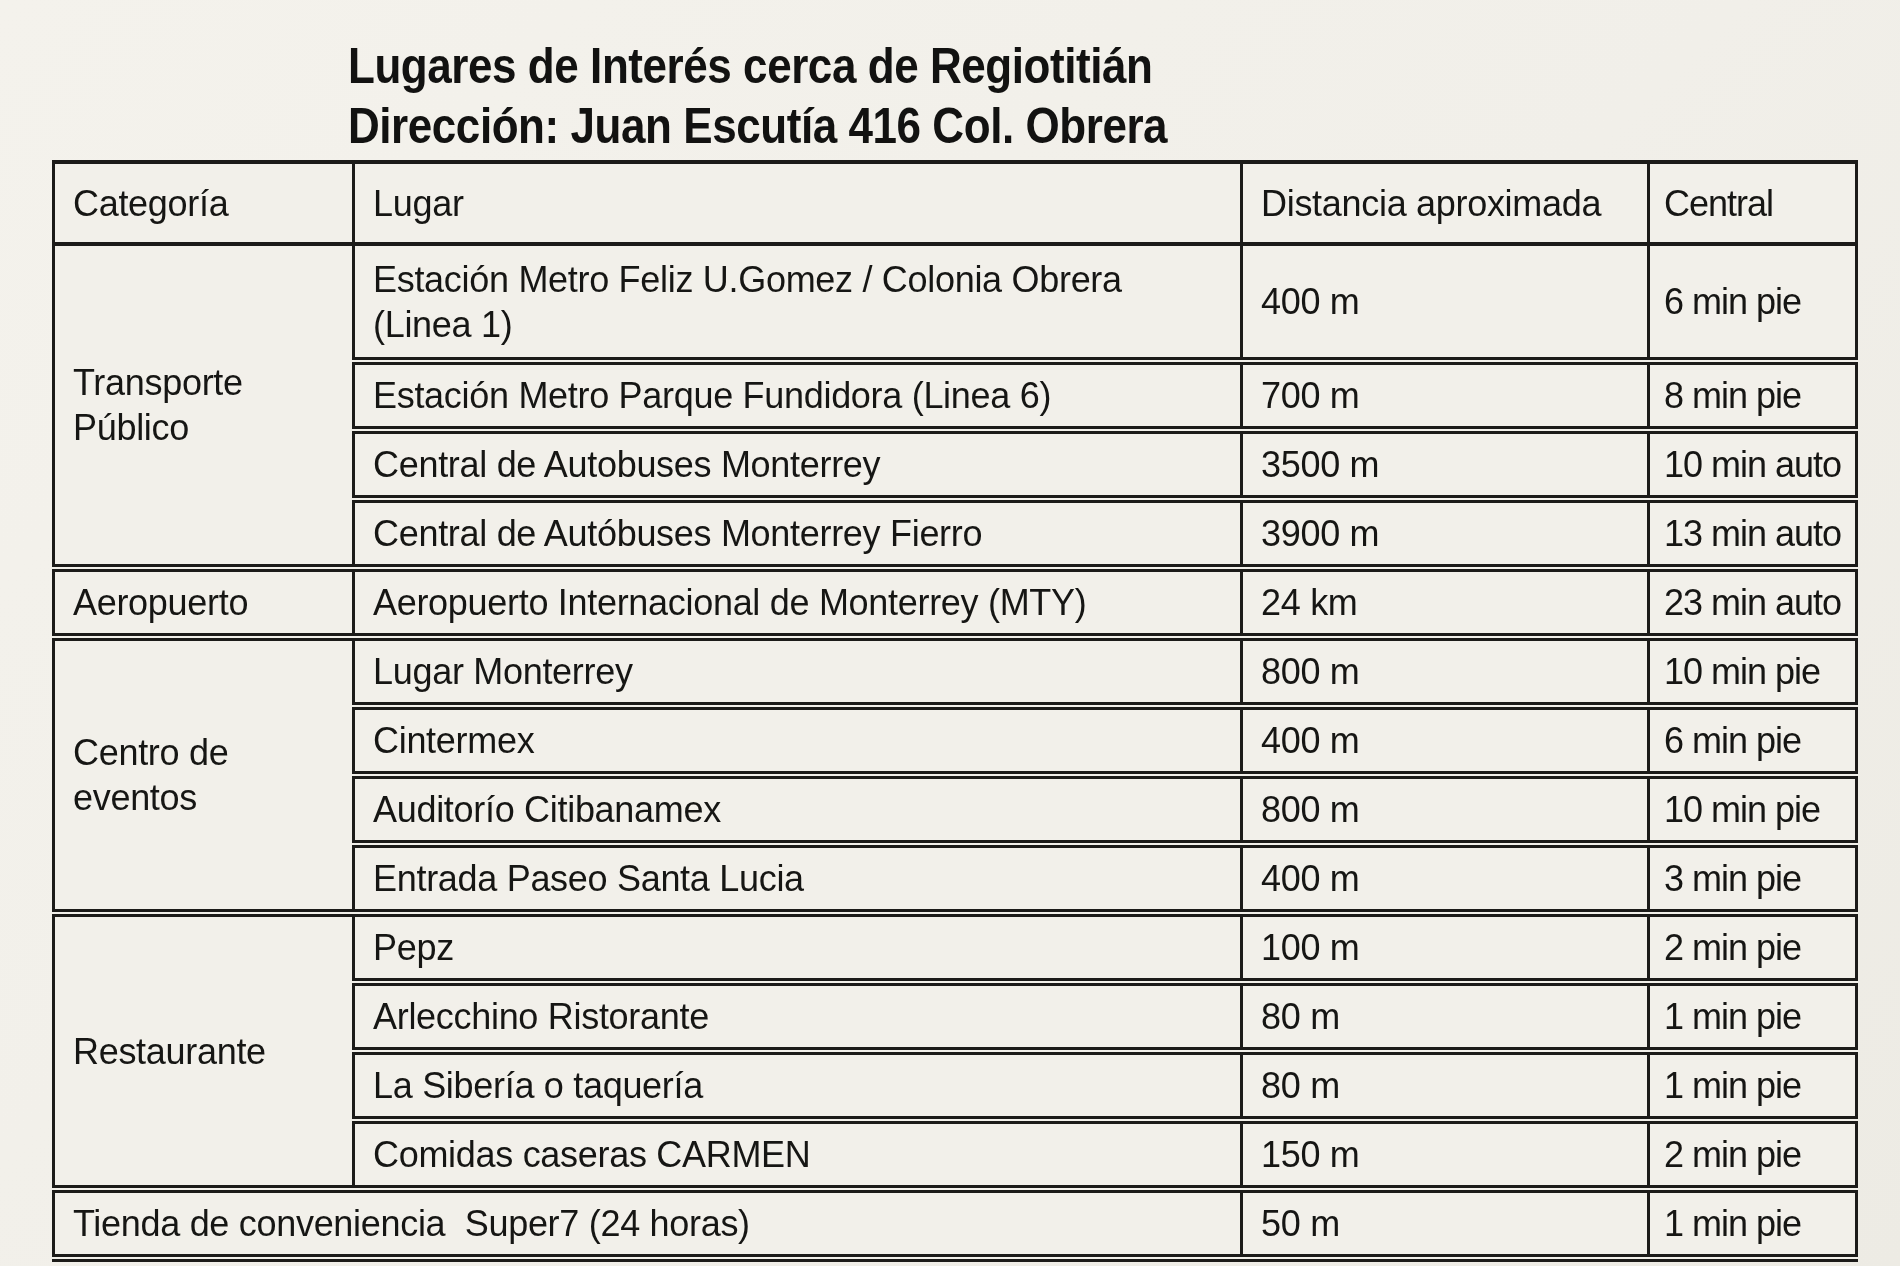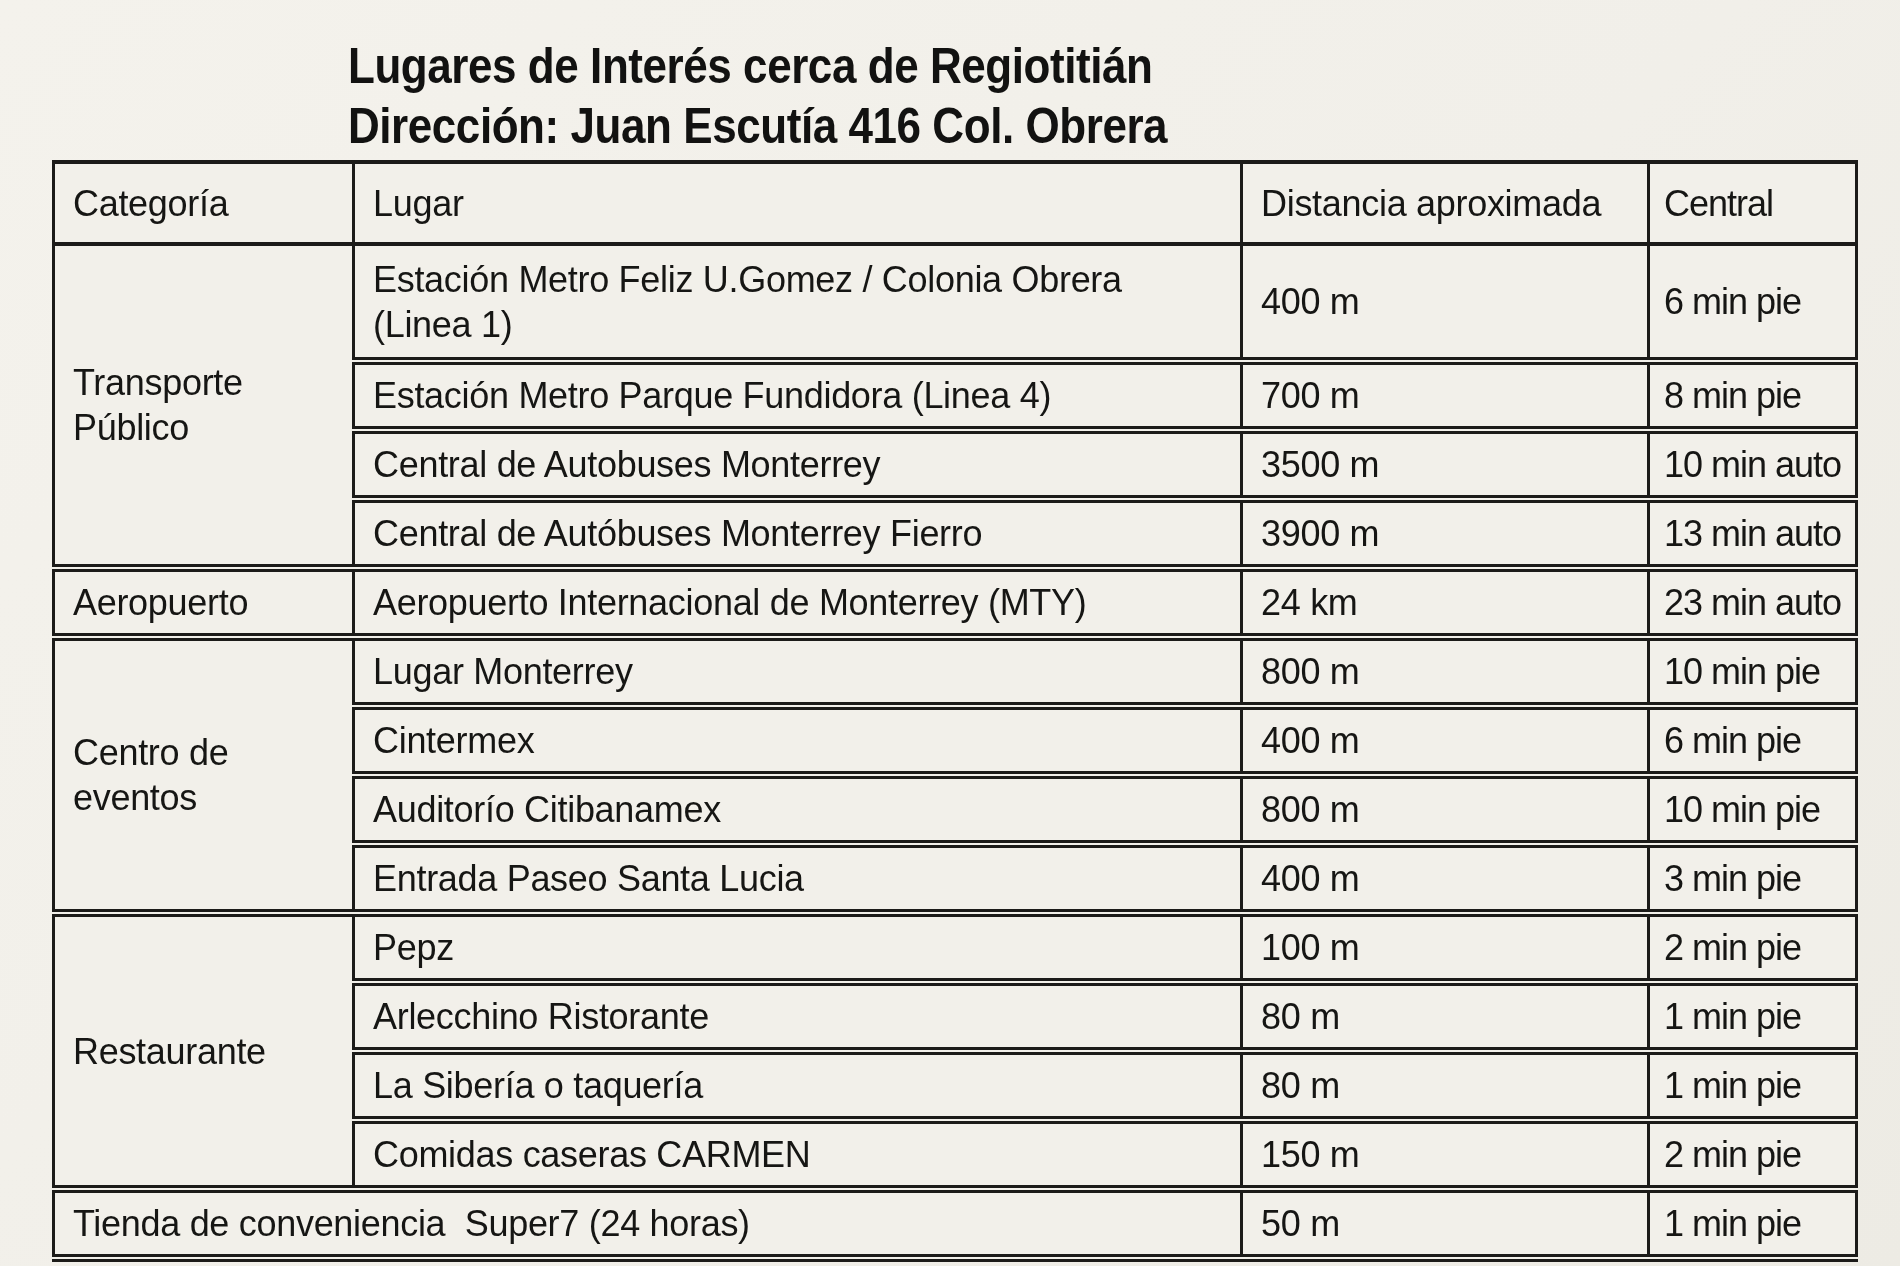--- a/index.html
+++ b/index.html
@@ -98,21 +98,21 @@
       </tr>
     </thead>
     <tbody id="table-body">
         <tr class="tall-row first-body-row">
           <td class="cat-cell" rowspan="4">Transporte Público</td>
           <td class="lugar">Estación Metro Feliz U.Gomez / Colonia Obrera (Linea 1)</td>
           <td class="distancia">400 m</td>
           <td class="tiempo">6 min pie</td>
         </tr>
         <tr>
-          <td class="lugar">Estación Metro Parque Fundidora (Linea 4)</td>
+          <td class="lugar">Estación Metro Parque Fundidora (Linea 6)</td>
           <td class="distancia">700 m</td>
           <td class="tiempo">8 min pie</td>
         </tr>
         <tr>
           <td class="lugar">Central de Autobuses Monterrey</td>
           <td class="distancia">3500 m</td>
           <td class="tiempo">10 min auto</td>
         </tr>
         <tr>
           <td class="lugar">Central de Autóbuses Monterrey Fierro</td>

